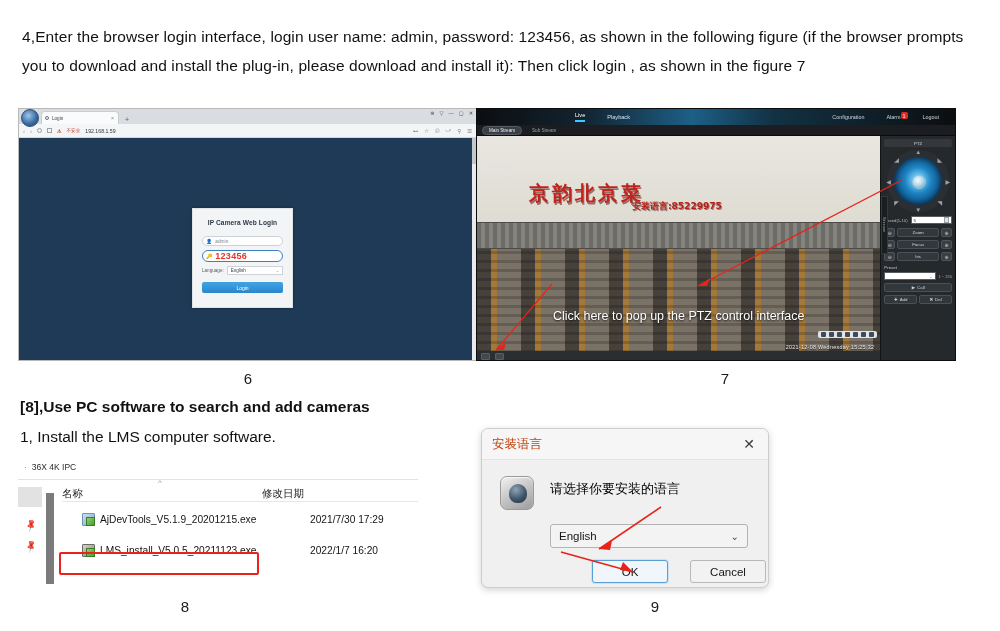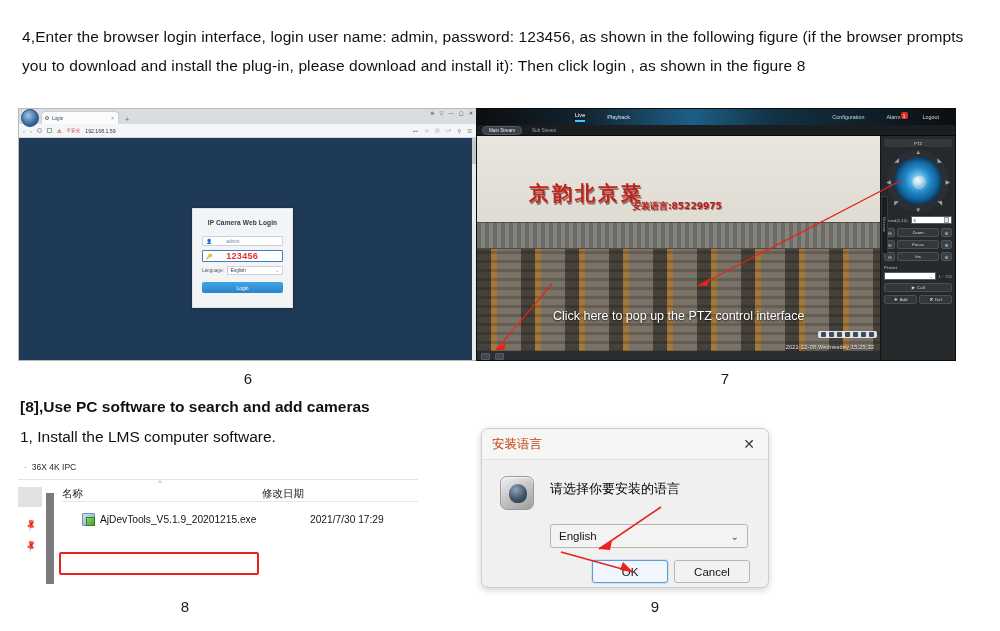--- a/index.html
+++ b/index.html
@@ -76,22 +76,22 @@
     background:#f2f4f6; border:1px solid #dfe2e5;
     box-shadow:0 0 3px rgba(0,0,0,.35);
     padding:10px 9px 8px 9px;
   }
   .login-title {
     font-size:6.6px; font-weight:bold; color:#2f3b47;
     text-align:center; margin-bottom:10px; letter-spacing:.1px;
   }
   .lf-row {
     height:10px; background:#fff; border:1px solid #ccd2d8;
-    display:flex; align-items:center; gap:14px; padding:0 3px;
-    margin-bottom:4px; border-radius:1px;
+    display:flex; align-items:center; gap:3px; padding:0 3px;
+    margin-bottom:4px; border-radius:6px;
   }
   .lf-row.pw { border:1px solid #3d7fbf; height:12px; }
   .lf-icon { font-size:5px; color:#7b838b; }
   .lf-val { font-size:4.8px; color:#7b838b; }
   .lf-row.pw .lf-val { font-size:9px; color:#e8312a; font-weight:bold; letter-spacing:.3px; }
   .lf-lang {
     height:9px; display:flex; align-items:center; gap:3px; margin-bottom:7px;
     font-size:4.6px; color:#59626b;
   }
   .lf-select {
@@ -387,36 +387,36 @@
     font-family:"DejaVu Sans", sans-serif;
   }
   .dlg-select {
     position:absolute; left:68px; top:64px; width:198px; height:24px;
     background:#f3f3f3; border:1px solid #b4b4b4; border-radius:3px;
     display:flex; align-items:center; padding:0 8px;
     font-size:11.5px; color:#171717;
   }
   .dlg-select .car { margin-left:auto; font-size:10px; color:#4a4a4a; }
   .dlg-btns {
-    position:absolute; left:110px; top:100px; display:flex; gap:6px;
+    position:absolute; left:110px; top:100px; display:flex; gap:22px;
   }
   .dlg-btn {
     width:76px; height:23px; border-radius:3px; background:#f2f2f2;
     border:1px solid #b7b7b7; font-size:11.5px; color:#141414;
     display:flex; align-items:center; justify-content:center;
   }
   .dlg-btn.primary { border:1px solid #5a9fd4; background:#f0f6fb; box-shadow:0 0 0 1px #cde3f5; }
 
   .arrow9a { position:absolute; left:589px; top:505px; pointer-events:none; }
   .arrow9b { position:absolute; left:559px; top:550px; pointer-events:none; }
 </style>
 </head>
 <body>
 
-<div class="intro">4,Enter the browser login interface, login user name: admin, password: 123456, as shown in the following figure (if the browser prompts you to download and install the plug-in, please download and install it): Then click login ,  as shown in the figure 8</div>
+<div class="intro">4,Enter the browser login interface, login user name: admin, password: 123456, as shown in the following figure (if the browser prompts you to download and install the plug-in, please download and install it): Then click login ,  as shown in the figure 7</div>
 
 <div class="fig6">
 
   <div class="br-tabstrip">
     <div class="br-logo"></div>
     <div class="br-tab">
       <span class="gear"></span>
       <span>Login</span>
       <span class="tab-x">×</span>
     </div>
@@ -633,20 +633,27 @@
       </div>
 
       <div class="fx-row">
         <span class="fname">
           <span class="fx-ico"></span>
           <span>AjDevTools_V5.1.9_20201215.exe</span>
         </span>
         <span class="fdate">2021/7/30 17:29</span>
       </div>
 
+      <div class="fx-row">
+        <span class="fname">
+          <span class="fx-ico b"></span>
+          <span>LMS_install_V5.0.5_20211123.exe</span>
+        </span>
+        <span class="fdate">2022/1/7 16:20</span>
+      </div>
     </div>
 
     <div class="fx-hl"></div>
   </div>
 </div>
 
 <div class="fig9">
   <div class="dlg-title">
     <span class="t">安装语言</span>
     <span class="dlg-close">✕</span>

